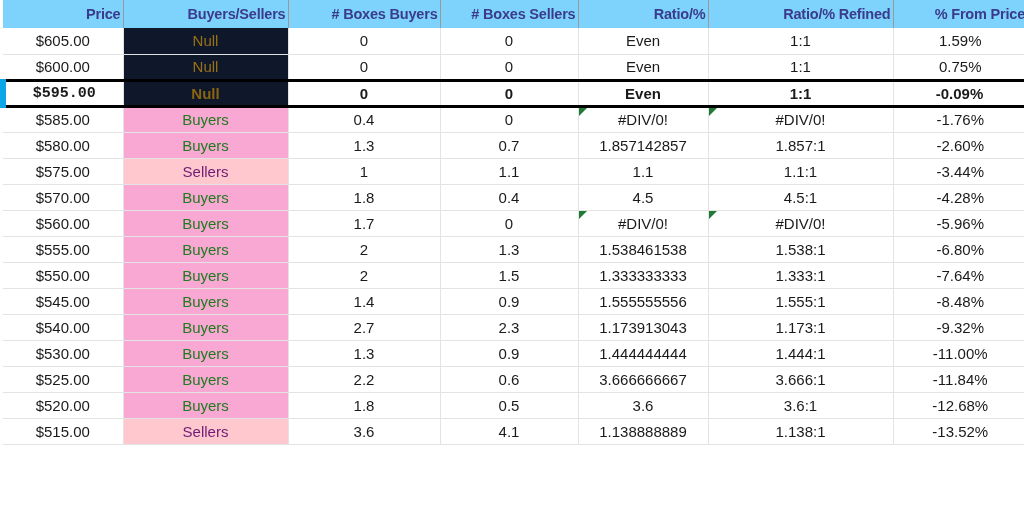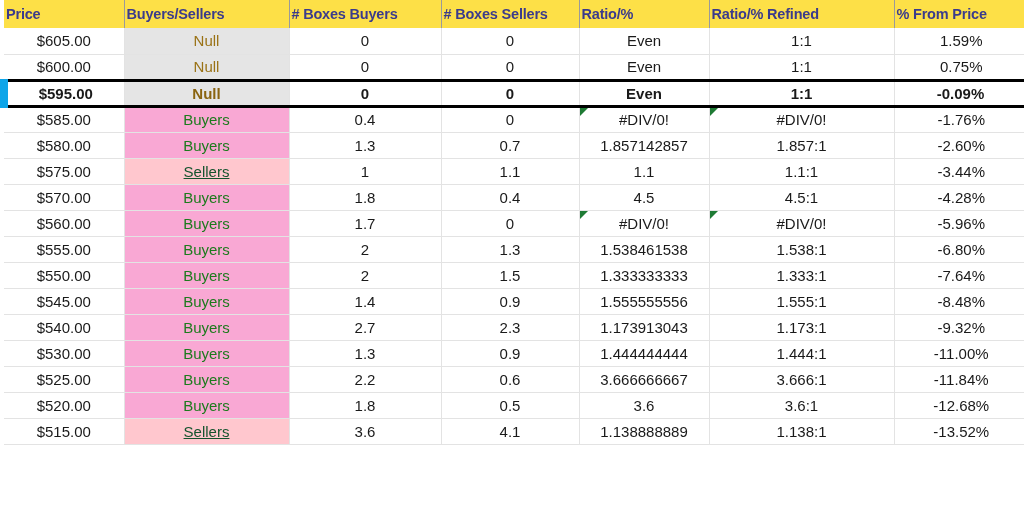--- a/index.html
+++ b/index.html
@@ -27,25 +27,25 @@
   table.grid col.c0 { width: 120px; }
   table.grid col.c1 { width: 165px; }
   table.grid col.c2 { width: 152px; }
   table.grid col.c3 { width: 138px; }
   table.grid col.c4 { width: 130px; }
   table.grid col.c5 { width: 185px; }
   table.grid col.c6 { width: 134px; }
 
   thead th {
     height: 28px;
-    background: #fde047;
+    background: #7dd3fc;
     color: #3B3B8C;
     font-weight: bold;
     font-size: 14.5px;
-    text-align: left;
+    text-align: right;
     vertical-align: middle;
     border-right: 1px solid #9a9a9a;
     padding: 0 2px;
     white-space: nowrap;
     letter-spacing: -0.2px;
   }
   thead th:last-child { border-right: none; }
 
   tbody td {
     height: 26px;
@@ -57,31 +57,31 @@
     border-right: 1px solid #e3e3e3;
     background: #ffffff;
     padding: 0 3px;
     white-space: nowrap;
     position: relative;
   }
   tbody td:last-child { border-right: none; }
   tbody tr:first-child td { border-top: none; }
 
   
-  td.fill-null   { background: #e5e5e5; color: #9a7215; }
+  td.fill-null   { background: #0f172a; color: #9a7215; }
   td.fill-buy    { background: #f9a8d4; color: #1d7a1d; }
-  td.fill-sell   { background: #FFC7CE; color: #14532d; text-decoration: underline; }
+  td.fill-sell   { background: #FFC7CE; color: #701a75; }
 
   
   tr.selected td {
     font-weight: bold;
     border-top: 3px solid #000000;
     border-bottom: 3px solid #000000;
   }
-  tr.selected td:first-child { border-left: 8px solid #0ea5e9; }
+  tr.selected td:first-child { border-left: 6px solid #0ea5e9; font-family: Liberation Mono, monospace; }
   tr.selected td:last-child  { border-right: 3px solid #7f1d1d; }
   tr.selected td.fill-null { color: #8a6410; }
 
   
   td.has-error .err-tri {
     position: absolute;
     top: 0;
     left: 0;
     width: 0;
     height: 0;

